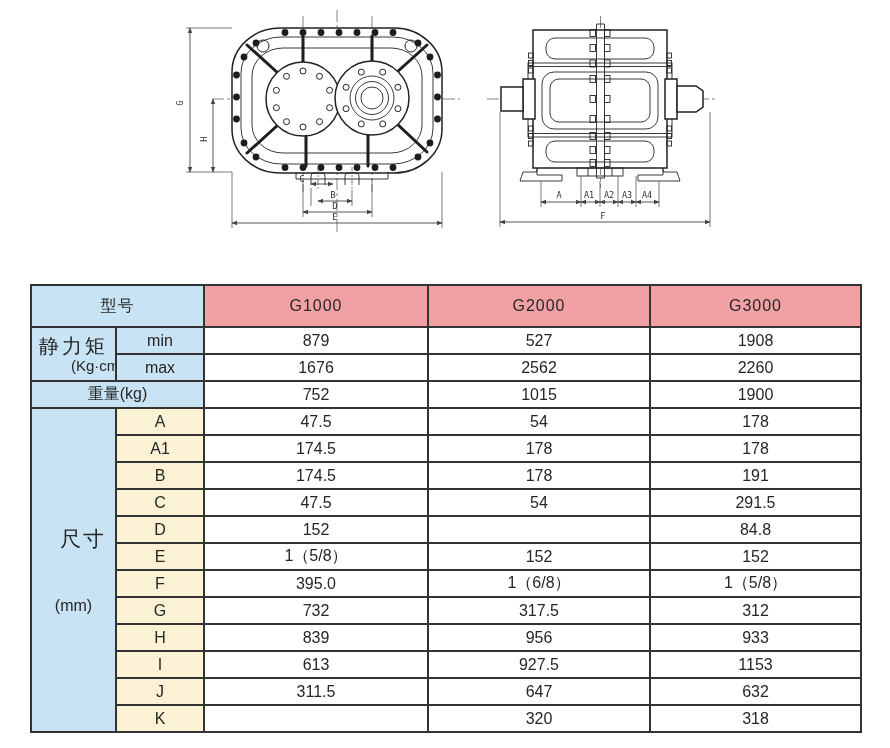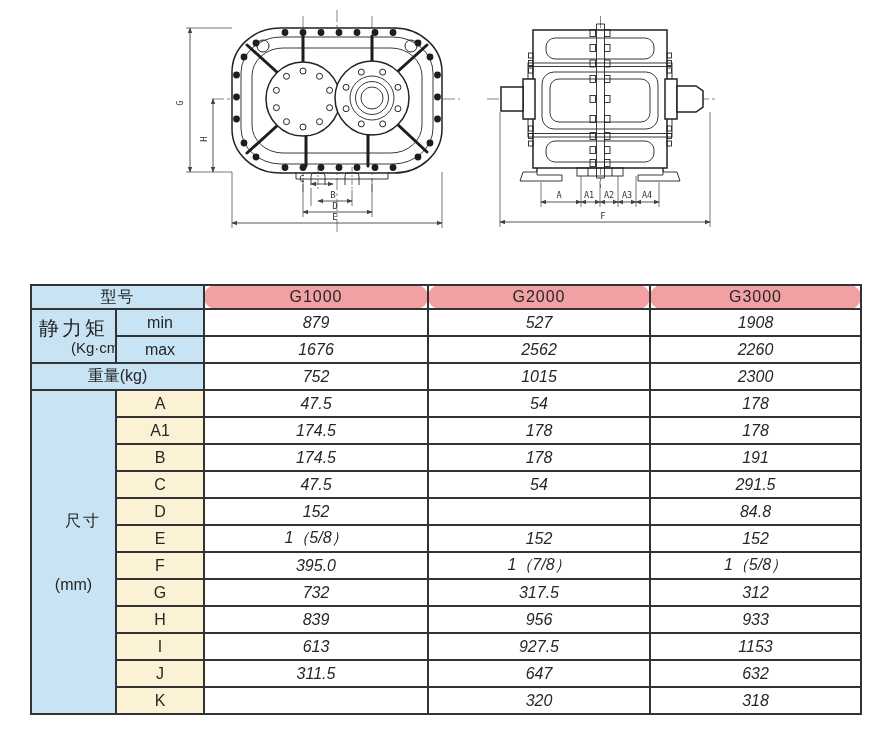--- a/index.html
+++ b/index.html
@@ -18,33 +18,33 @@
   .ext{stroke:#555;stroke-width:.8;}
   .dim{fill:none;stroke:#444;stroke-width:.9;}
   text.dl{font-family:"DejaVu Sans Mono","Liberation Mono",monospace;font-size:9px;fill:#333;}
   text.dls{font-family:"DejaVu Sans Mono","Liberation Mono",monospace;font-size:8.5px;fill:#333;}
 
   
   table.spec{position:absolute;left:30px;top:284px;width:830px;border-collapse:collapse;
              table-layout:fixed;}
   table.spec td{border:2px solid #333;text-align:center;vertical-align:middle;
                 font-size:16px;color:#262626;padding:0;overflow:hidden;}
-  tr.hrow{height:24px;}
+  tr.hrow{height:42px;}
   tr.drow{height:27px;}
   .c-blue{background:#c7e3f4;}
-  .c-pink{background:#f1a1a3;border-radius:16px;}
+  .c-pink{background:#f1a1a3;}
   .c-cream{background:#fbf2d5;}
-  .c-white{background:#ffffff;font-style:italic;}
+  .c-white{background:#ffffff;}
   td.hdr{font-size:18px;letter-spacing:1px;}
   td.sub{font-size:17px;}
   td.dimname{font-size:17px;}
   td.val{font-size:16px;}
   .sm-label{font-size:20px;letter-spacing:3px;line-height:1.2;}
   .sm-unit{font-size:15px;letter-spacing:0;line-height:1.1;padding-left:39px;}
-  .size-label{font-size:16px;letter-spacing:2px;margin-left:19px;}
+  .size-label{font-size:21px;letter-spacing:2px;margin-left:19px;}
   .size-unit{font-size:16px;margin-top:44px;letter-spacing:0;}
 </style>
 </head>
 <body>
 
 <div class="canvas">
 
   <svg class="drawing" width="890" height="278" viewBox="0 0 890 278">
     <defs>
       <marker id="arr" viewBox="0 0 10 10" refX="9" refY="5" markerWidth="6.5" markerHeight="6.5" orient="auto-start-reverse">
@@ -293,21 +293,21 @@
         <td class="c-blue sub">max</td>
         <td class="c-white val">1676</td>
         <td class="c-white val">2562</td>
         <td class="c-white val">2260</td>
       </tr>
 
       <tr class="drow">
         <td colspan="2" class="c-blue">重量(kg)</td>
         <td class="c-white val">752</td>
         <td class="c-white val">1015</td>
-        <td class="c-white val">2300</td>
+        <td class="c-white val">1900</td>
       </tr>
 
       <tr class="drow">
         <td rowspan="12" class="c-blue">
           <div class="size-label">尺寸</div>
           <div class="size-unit">(mm)</div>
         </td>
         <td class="c-cream dimname">A</td>
         <td class="c-white val">47.5</td>
         <td class="c-white val">54</td>
@@ -339,21 +339,21 @@
       </tr>
       <tr class="drow">
         <td class="c-cream dimname">E</td>
         <td class="c-white val">1（5/8）</td>
         <td class="c-white val">152</td>
         <td class="c-white val">152</td>
       </tr>
       <tr class="drow">
         <td class="c-cream dimname">F</td>
         <td class="c-white val">395.0</td>
-        <td class="c-white val">1（7/8）</td>
+        <td class="c-white val">1（6/8）</td>
         <td class="c-white val">1（5/8）</td>
       </tr>
       <tr class="drow">
         <td class="c-cream dimname">G</td>
         <td class="c-white val">732</td>
         <td class="c-white val">317.5</td>
         <td class="c-white val">312</td>
       </tr>
       <tr class="drow">
         <td class="c-cream dimname">H</td>

